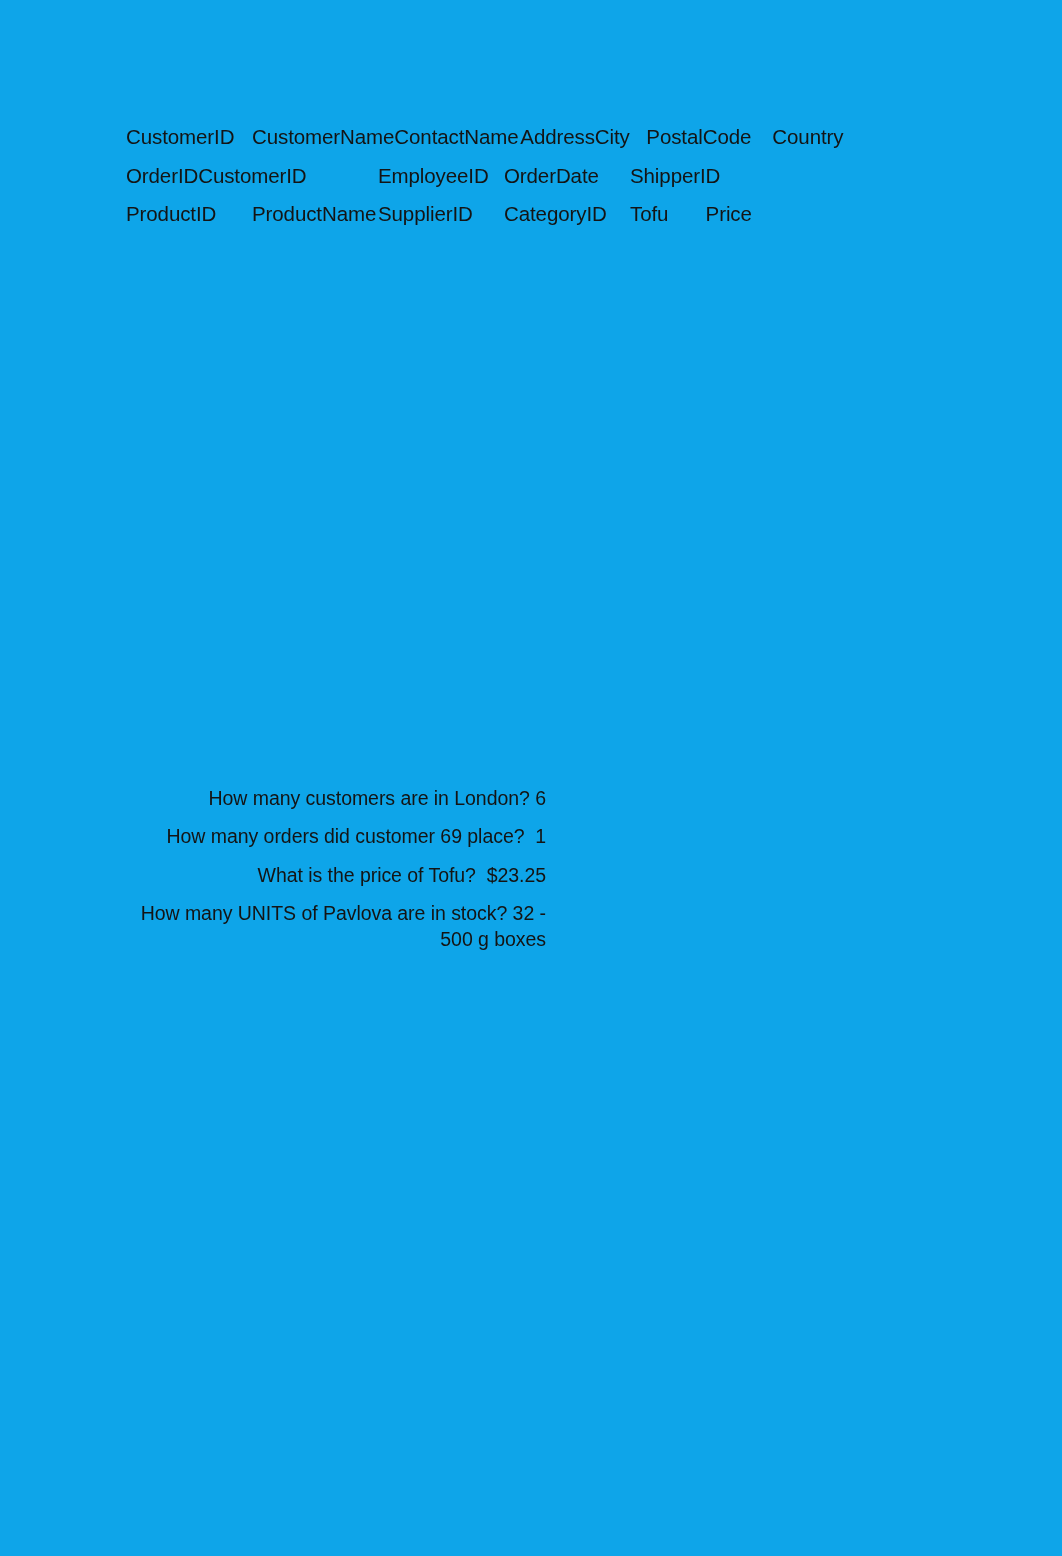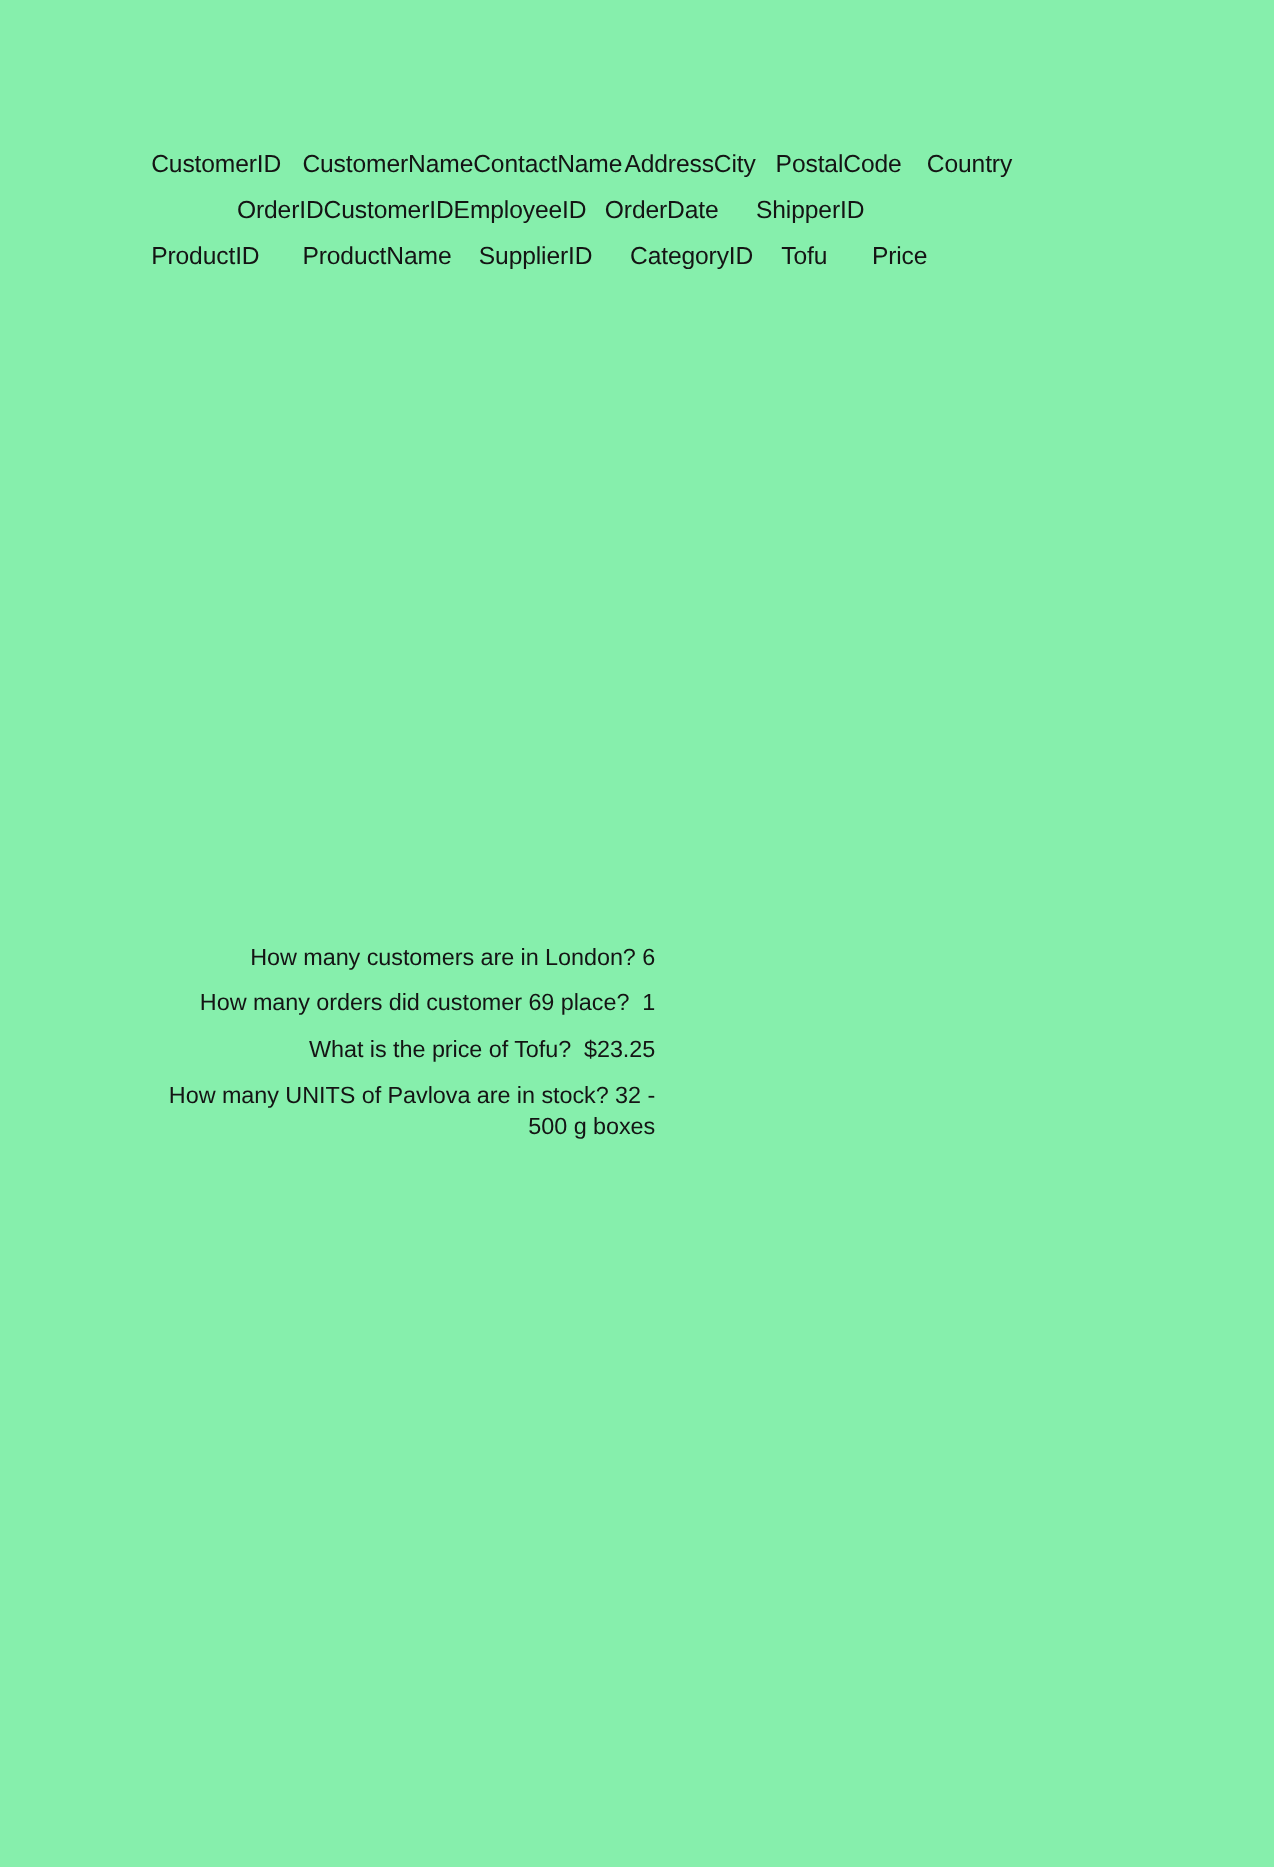--- a/index.html
+++ b/index.html
@@ -13,21 +13,21 @@
     height: 1556px;
     position: relative;
     font-family: "Liberation Sans", sans-serif;
     color: #141414;
     overflow: hidden;
   }
 
   .page {
     position: absolute;
     inset: 0;
-    background: #86efac;
+    background: #0ea5e9;
   }
 
   
   .schema-block {
     position: absolute;
     left: 126px;
     top: 118px;
     width: 880px;
   }
   .schema-row {
@@ -67,26 +67,26 @@
 
 <div class="page">
 
   <div class="schema-block">
 
     <div class="schema-row">
       <span class="field" style="min-width: 126px;">CustomerID</span><span class="field" style="min-width: 142.344px;">CustomerName</span><span class="field" style="min-width: 126px;">ContactName</span><span class="field" style="min-width: 126px;">AddressCity</span><span class="field" style="min-width: 126px;">PostalCode</span><span class="field">Country</span>
     </div>
 
     <div class="schema-row">
-      <span class="field" style="min-width: 252px; text-align: right;">OrderIDCustomerID</span><span class="field" style="min-width: 126px;">EmployeeID</span><span class="field" style="min-width: 126px;">OrderDate</span><span class="field">ShipperID</span>
+      <span class="field" style="min-width: 252px;">OrderIDCustomerID</span><span class="field" style="min-width: 126px;">EmployeeID</span><span class="field" style="min-width: 126px;">OrderDate</span><span class="field">ShipperID</span>
     </div>
 
 
     <div class="schema-row">
-      <span class="field" style="min-width: 126px;">ProductID</span><span class="field" style="min-width: 126px;">ProductName</span><span class="field" style="min-width: 126px; margin-left: 21px;">SupplierID</span><span class="field" style="min-width: 126px;">CategoryID</span><span class="field" style="min-width: 75.6px;">Tofu</span><span class="field">Price</span>
+      <span class="field" style="min-width: 126px;">ProductID</span><span class="field" style="min-width: 126px;">ProductName</span><span class="field" style="min-width: 126px;">SupplierID</span><span class="field" style="min-width: 126px;">CategoryID</span><span class="field" style="min-width: 75.6px;">Tofu</span><span class="field">Price</span>
     </div>
 
   </div>
 
   <div class="qa-block">
     <p class="qa-item">How many customers are in London? 6</p>
     <p class="qa-item">How many orders did customer 69 place?  1</p>
     <p class="qa-item">What is the price of Tofu?  $23.25</p>
     <p class="qa-item">How many UNITS of Pavlova are in stock? 32 - 500 g boxes</p>
   </div>

